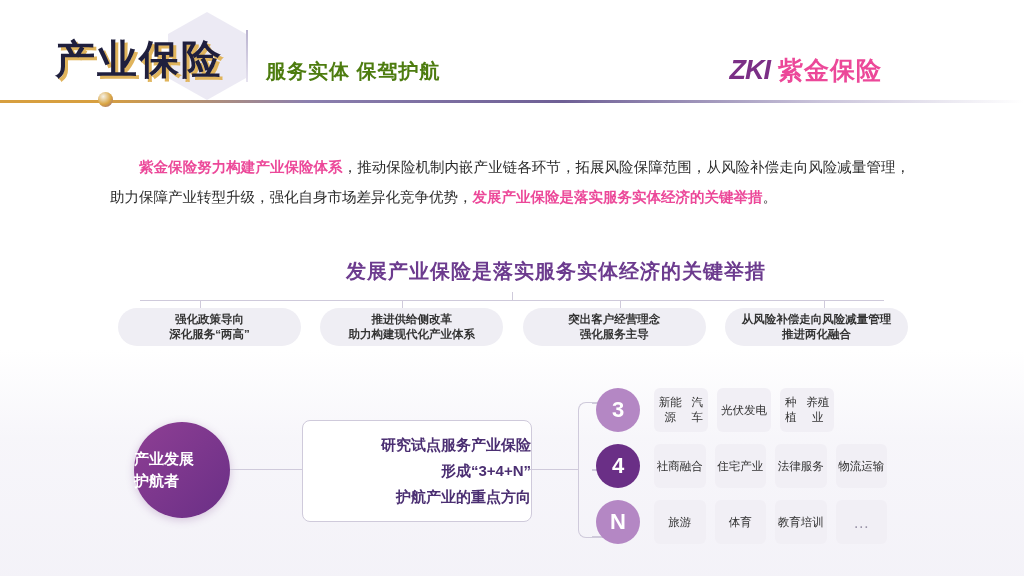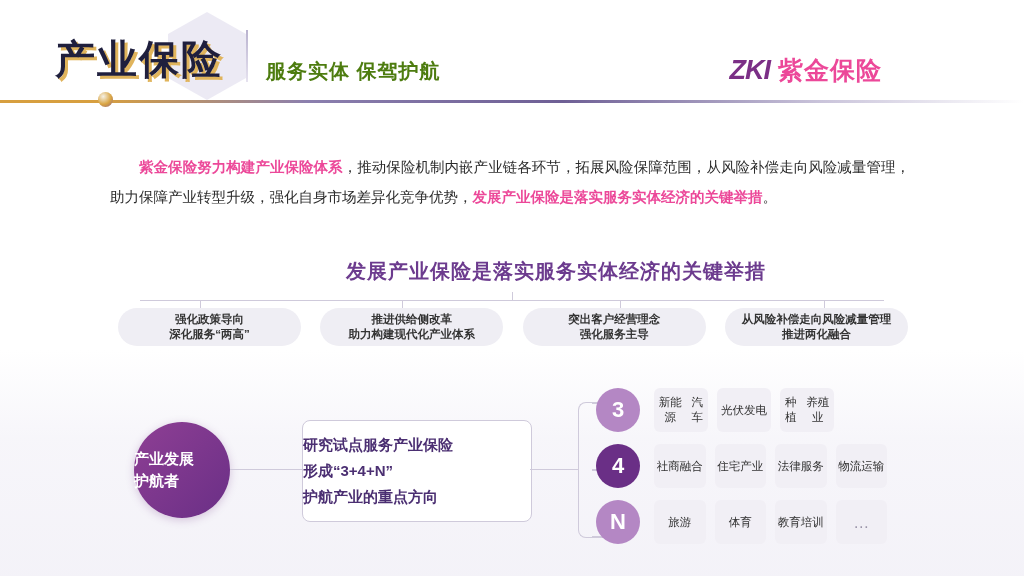--- a/index.html
+++ b/index.html
@@ -226,21 +226,21 @@
     position: absolute;
     left: 302px;
     top: 52px;
     width: 228px;
     height: 100px;
     border: 1.5px solid #cfcadb;
     border-radius: 8px;
     background: #fff;
     display: flex;
     flex-direction: column;
-    align-items: flex-start;
+    align-items: flex-end;
     justify-content: center;
     font-size: 15px;
     font-weight: bold;
     color: #4b2f72;
     line-height: 26px;
   }
   .connector-2 {
     position: absolute;
     left: 530px;
     top: 101px;

